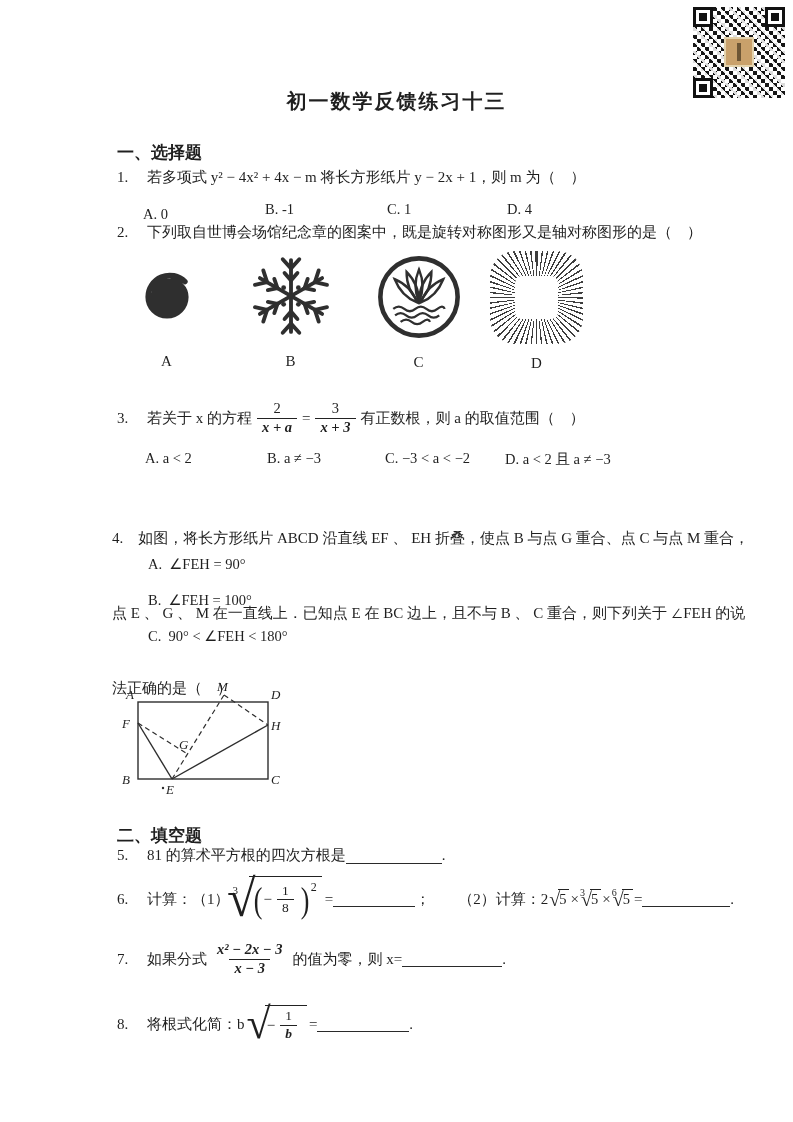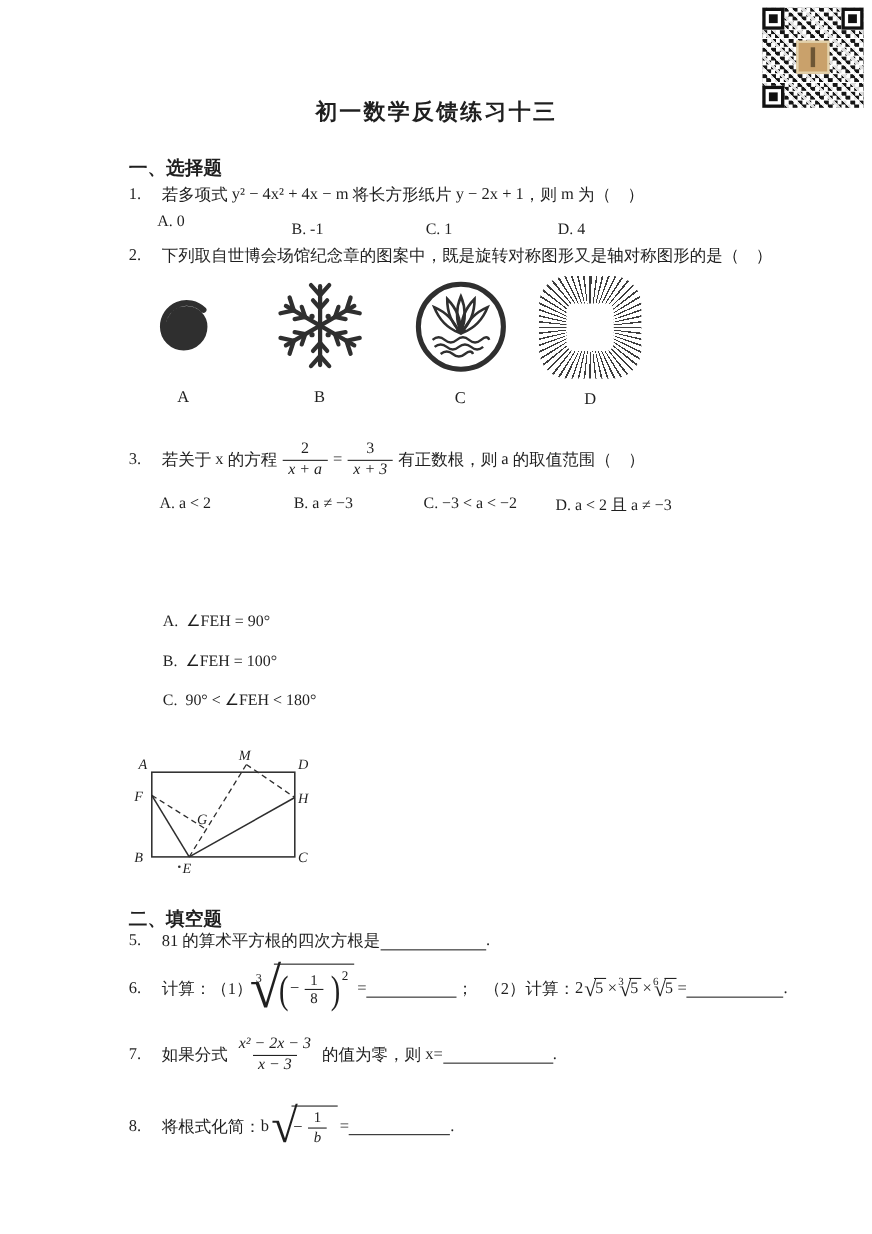--- a/index.html
+++ b/index.html
@@ -44,21 +44,21 @@
   .para { position:absolute; left:112px; width:650px; font-size:15px; line-height:25px; white-space:pre; }
 
   .blank { display:inline-block; border-bottom:1px solid #2a2a2a; height:15px;
     vertical-align:baseline; }
 
   
   .frac { display:inline-flex; flex-direction:column; align-items:center;
     margin:0 5px; line-height:1.2; font-size:14.5px; }
   .frac .num, .frac .den { padding:0 5px; text-align:center; }
   .frac .den { border-top:1.3px solid #222; }
-  .fit { font-style:italic; }
+  .fit { font-style:italic;font-weight:bold; }
 
   
   .rad { display:inline-flex; align-items:flex-start; margin:0 1px; }
   .ridx { font-size:10px; position:relative; top:-2px; margin-right:-4px; z-index:2; }
   .rsign { font-size:20px; line-height:1.0; }
   .rbody { border-top:1.2px solid #222; padding:0 3px 0 1px; margin-left:-2px;
     font-size:14.5px; line-height:1.25; }
 
   
   .broot { display:inline-flex; align-items:flex-start; margin:0 3px; }
@@ -106,21 +106,21 @@
     <div class="qr-logo"></div>
   </div>
 
   <h1 class="title">初一数学反馈练习十三</h1>
 
   <div class="sec-heading" style="top:141px">一、选择题</div>
 
   <div class="row" style="top:168px">
     <span class="qno">1.</span><span>若多项式 </span><span class="mi">y² − 4x² + 4x − m</span><span> 将长方形纸片 </span><span class="mi">y − 2x + 1</span><span>，则 </span><span class="mi">m</span><span> 为（　）</span>
   </div>
-  <span class="opt" style="left:143px; top:193px">A. 0</span>
+  <span class="opt" style="left:143px; top:206px">A. 0</span>
   <span class="opt" style="left:265px; top:201px">B. -1</span>
   <span class="opt" style="left:387px; top:201px">C. 1</span>
   <span class="opt" style="left:507px; top:201px">D. 4</span>
 
   <div class="row" style="top:223px">
     <span class="qno">2.</span><span>下列取自世博会场馆纪念章的图案中，既是旋转对称图形又是轴对称图形的是（　）</span>
   </div>
 
   <div class="stamp" style="left:119px; top:252px">
     <svg width="90" height="90" viewBox="0 0 100 100">
@@ -189,20 +189,25 @@
       <span class="num">3</span>
       <span class="den fit">x + 3</span>
     </span>
     <span>有正数根，则 </span><span class="mi">a</span><span> 的取值范围（　）</span>
   </div>
   <span class="opt" style="left:145px; top:450px"><span>A.</span>&nbsp;<span class="mi">a &lt; 2</span></span>
   <span class="opt" style="left:267px; top:450px"><span>B.</span>&nbsp;<span class="mi">a ≠ −3</span></span>
   <span class="opt" style="left:385px; top:450px"><span>C.</span>&nbsp;<span class="mi">−3 &lt; a &lt; −2</span></span>
   <span class="opt" style="left:505px; top:450px"><span>D.</span>&nbsp;<span class="mi">a &lt; 2 且 a ≠ −3</span></span>
 
+  <div class="para" style="top:476px">
+    <div>4.　如图，将长方形纸片 ABCD 沿直线 EF 、 EH 折叠，使点 B 与点 G 重合、点 C 与点 M 重合，</div>
+    <div>点 E 、 G 、 M 在一直线上．已知点 E 在 BC 边上，且不与 B 、 C 重合，则下列关于 ∠FEH 的说</div>
+    <div>法正确的是（　）</div>
+  </div>
 
   <div class="opt" style="left:148px; top:556px"><span>A.</span>&nbsp;&nbsp;<span class="mi">∠FEH = 90°</span></div>
   <div class="opt" style="left:148px; top:592px"><span>B.</span>&nbsp;&nbsp;<span class="mi">∠FEH = 100°</span></div>
   <div class="opt" style="left:148px; top:628px"><span>C.</span>&nbsp;&nbsp;<span class="mi">90° &lt; ∠FEH &lt; 180°</span></div>
 
   <svg class="fig" width="185" height="128" viewBox="0 0 185 128">
     <rect class="ln" x="18" y="22" width="130" height="77"></rect>
     <line class="ln" x1="18" y1="43" x2="52" y2="99"></line>
     <line class="ln" x1="52" y1="99" x2="148" y2="45"></line>
     <line class="dash" x1="18" y1="43" x2="66" y2="73"></line>
@@ -237,21 +242,21 @@
         <span class="frac" style="font-size:13.5px">
           <span class="num">1</span>
           <span class="den">8</span>
         </span>
         <span class="bparen">)</span>
         <span class="psup">2</span>
       </span>
     </span>
     <span>=</span>
     <span class="blank" style="width:82px"></span><span>；</span>
-    <span style="margin-left:10px">（2）计算：</span>
+    <span style="margin-left:28px">（2）计算：</span>
     <span class="mi" style="font-style:normal">2</span><span class="rad"><span class="rsign">√</span><span class="rbody">5</span></span>
     <span>×</span>
     <span class="rad"><sup class="ridx">3</sup><span class="rsign">√</span><span class="rbody">5</span></span>
     <span>×</span>
     <span class="rad"><sup class="ridx">6</sup><span class="rsign">√</span><span class="rbody">5</span></span>
     <span>=</span>
     <span class="blank" style="width:88px"></span><span>.</span>
   </div>
 
   <div class="row" style="top:933px; height:52px">

